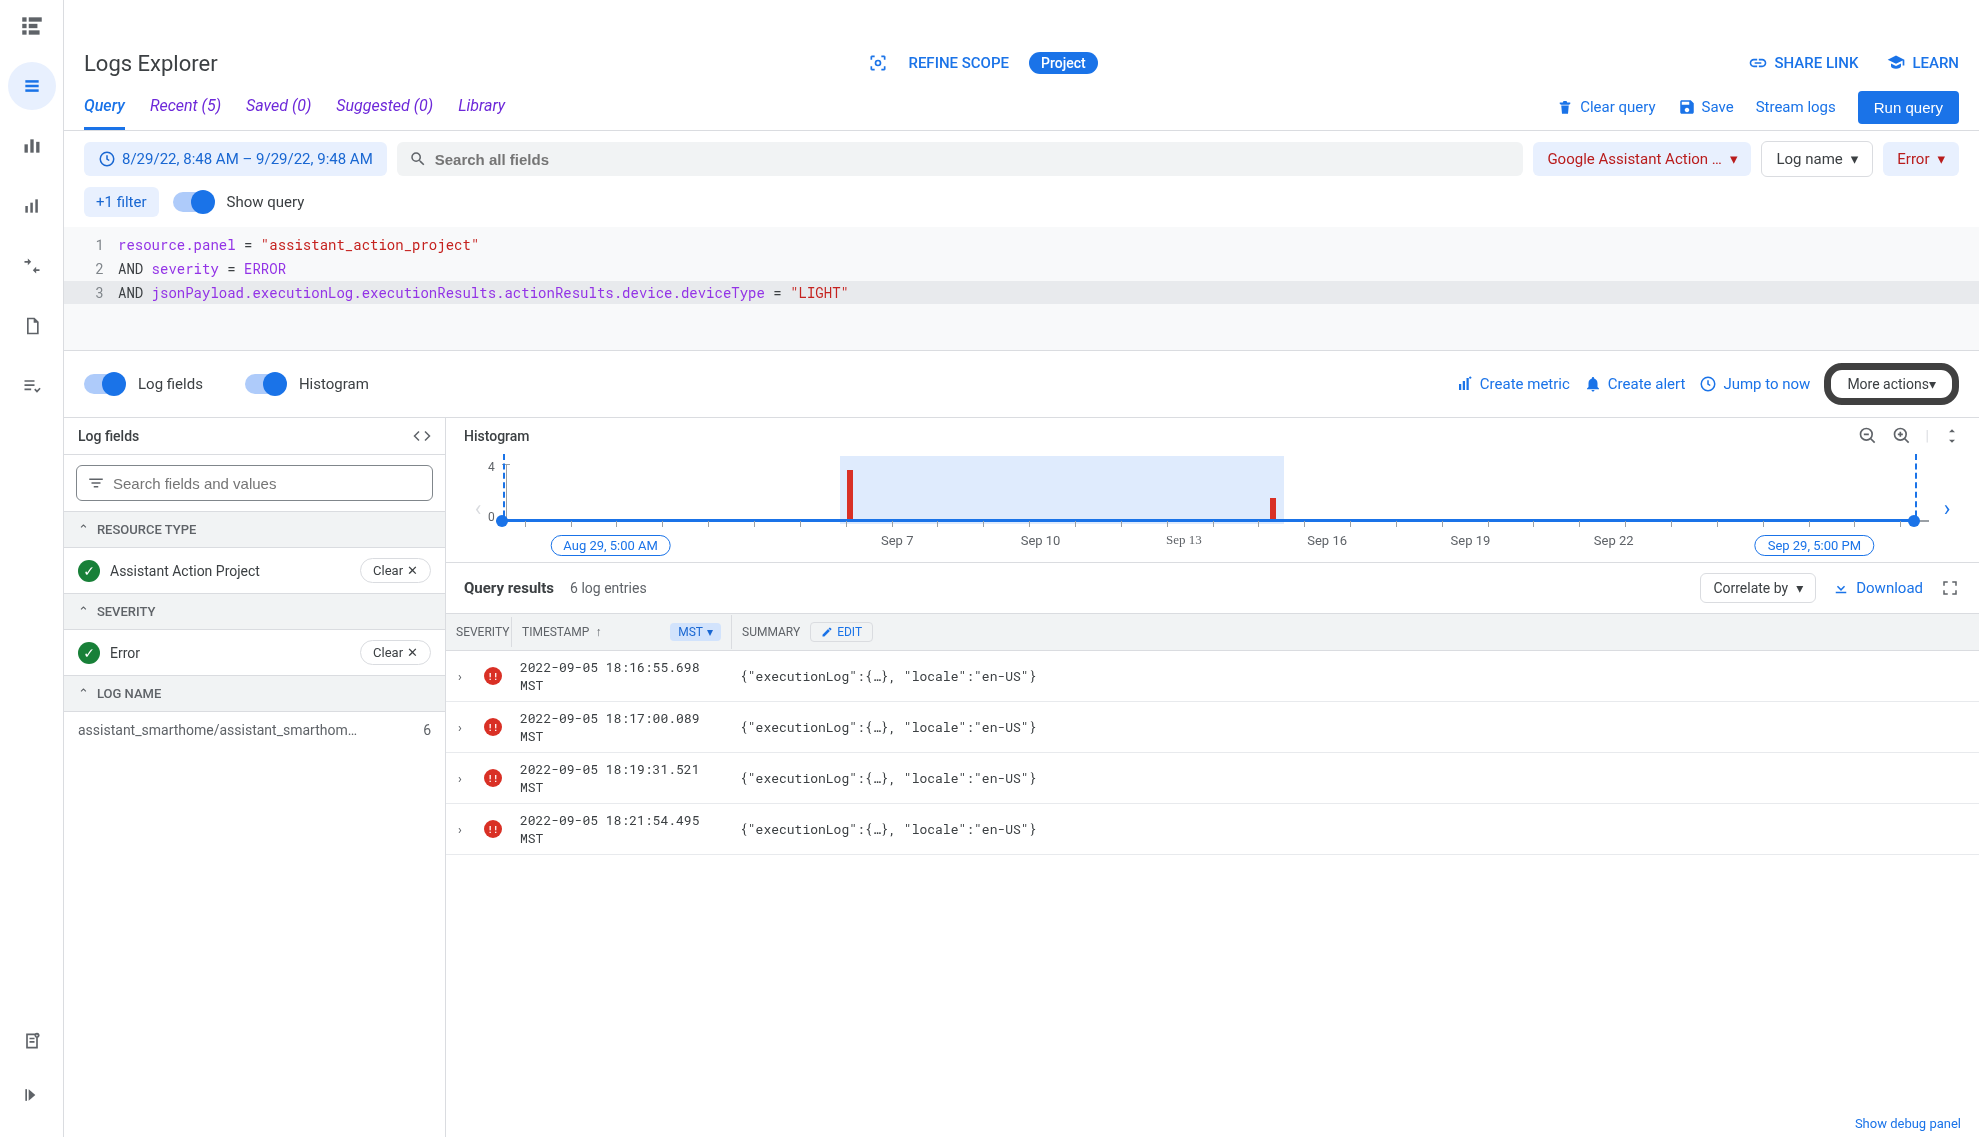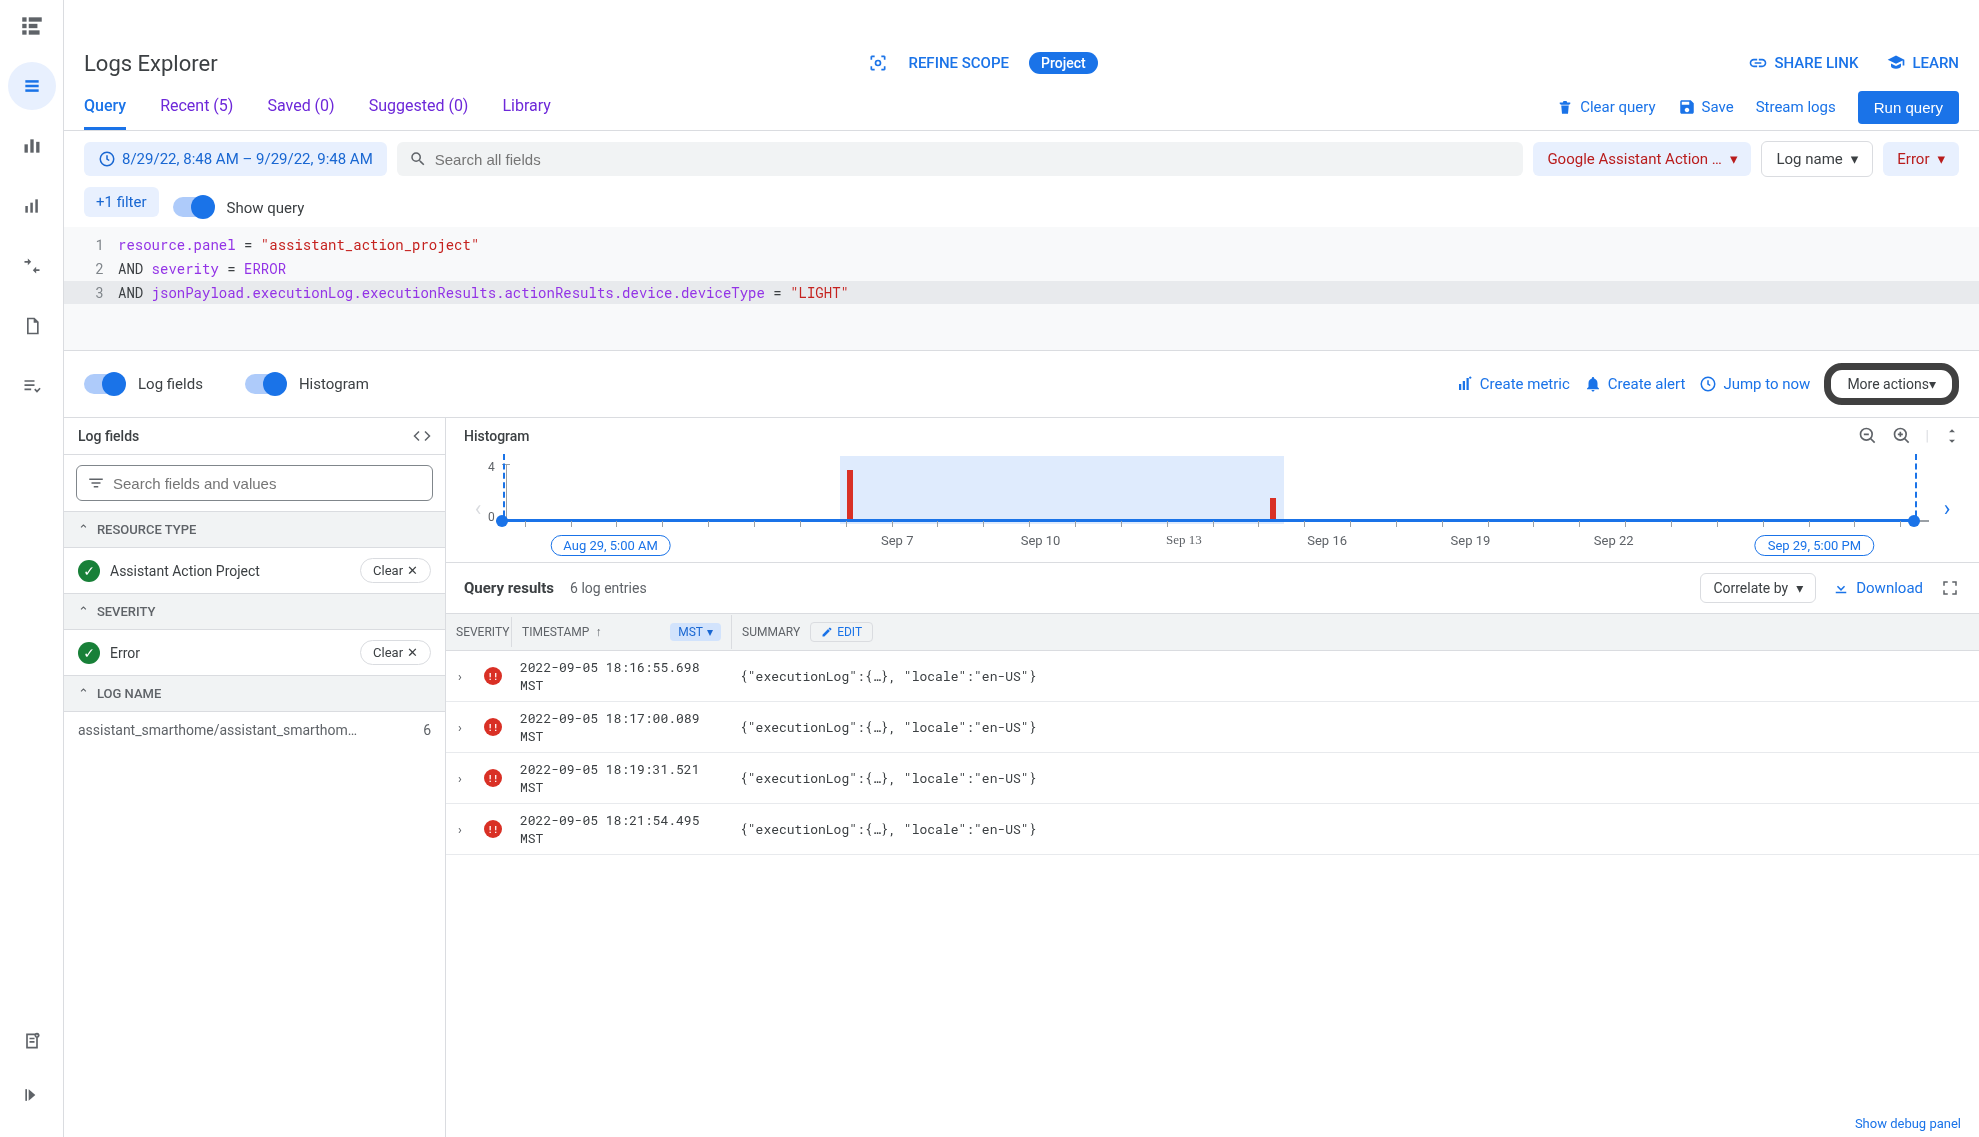--- a/index.html
+++ b/index.html
@@ -20,37 +20,37 @@
 .header { display: flex; align-items: center; padding: 12px 20px 6px 20px; height: 48px; }
 .page-title { font-size: 22px; color: #3c4043; font-weight: 400; margin-right: auto; }
 .refine-scope { display: flex; align-items: center; gap: 20px; color: #1a73e8; font-weight: 500; font-size: 15px; cursor: pointer; }
 .refine-scope .scope-icon { width: 20px; height: 20px; }
 .badge { background: #1a73e8; color: #fff; border-radius: 14px; padding: 3px 12px; font-size: 14px; font-weight: 500; }
 .hdr-actions { display: flex; gap: 28px; margin-left: auto; }
 .hdr-link { display: flex; align-items: center; gap: 6px; color: #1a73e8; font-weight: 500; font-size: 15px; cursor: pointer; }
 
 
 .tabs-row { display: flex; align-items: center; padding: 0 20px; border-bottom: 1px solid #dadce0; }
-.tabs { display: flex; gap: 34px; }
+.tabs { display: flex; gap: 25px; font-style: italic; }
 .tab { padding: 12px 0; font-size: 16px; color: #6d28d9; cursor: pointer; border-bottom: 3px solid transparent; }
 .tab.active { color: #1a73e8; border-bottom-color: #1a73e8; font-weight: 500; }
 .tabs-actions { margin-left: auto; display: flex; align-items: center; gap: 22px; }
 .link-btn { display: flex; align-items: center; gap: 6px; color: #1a73e8; font-size: 15px; cursor: pointer; }
 .run-btn { background: #1a73e8; color: #fff; border: none; border-radius: 4px; padding: 8px 16px; font-size: 15px; font-weight: 500; cursor: pointer; }
 
 
 .filter-row { display: flex; align-items: center; gap: 10px; padding: 10px 20px; flex-wrap: wrap; }
 .chip { display: flex; align-items: center; gap: 6px; background: #e8f0fe; color: #1967d2; border-radius: 6px; padding: 8px 14px; font-size: 15px; cursor: pointer; }
 .search-box { flex: 1; min-width: 260px; display: flex; align-items: center; gap: 8px; background: #f1f3f4; border-radius: 6px; padding: 8px 12px; }
-.search-box input { border: none; background: transparent; outline: none; font-size: 15px; flex: 1; color: #5f6368; }
+.search-box input { border: none; background: transparent; outline: none; font-size: 15px; flex: 1; color: #5f6368; font-weight: bold; }
 .dd { display: flex; align-items: center; gap: 8px; border-radius: 6px; padding: 8px 14px; font-size: 15px; cursor: pointer; }
 .dd.blue { background: #e8f0fe; color: #b91c1c; justify-content: center; }
 .dd.white { background: #fff; border: 1px solid #dadce0; color: #3c4043; }
 
-.filter-row2 { display: flex; align-items: flex-end; gap: 14px; padding: 0 20px 10px 20px; }
+.filter-row2 { display: flex; align-items: center; gap: 14px; padding: 0 20px 10px 20px; }
 .toggle { position: relative; width: 40px; height: 20px; background: #aecbfa; border-radius: 10px; cursor: pointer; }
 .toggle.on::after { content: ''; position: absolute; right: -2px; top: -2px; width: 24px; height: 24px; background: #1a73e8; border-radius: 50%; }
 .toggle-label { font-size: 15px; color: #3c4043; }
 
 
 .query-editor { background: #f8f9fa; padding: 6px 0; font-family: 'Roboto Mono', monospace; font-size: 14px; line-height: 1.7; }
 .qline { display: flex; padding: 0 20px; }
 .qline .lno { width: 20px; text-align: right; color: #80868b; margin-right: 14px; }
 .qline.hl { background: #e8eaed; }
 .tok-key { color: #9334e6; }

